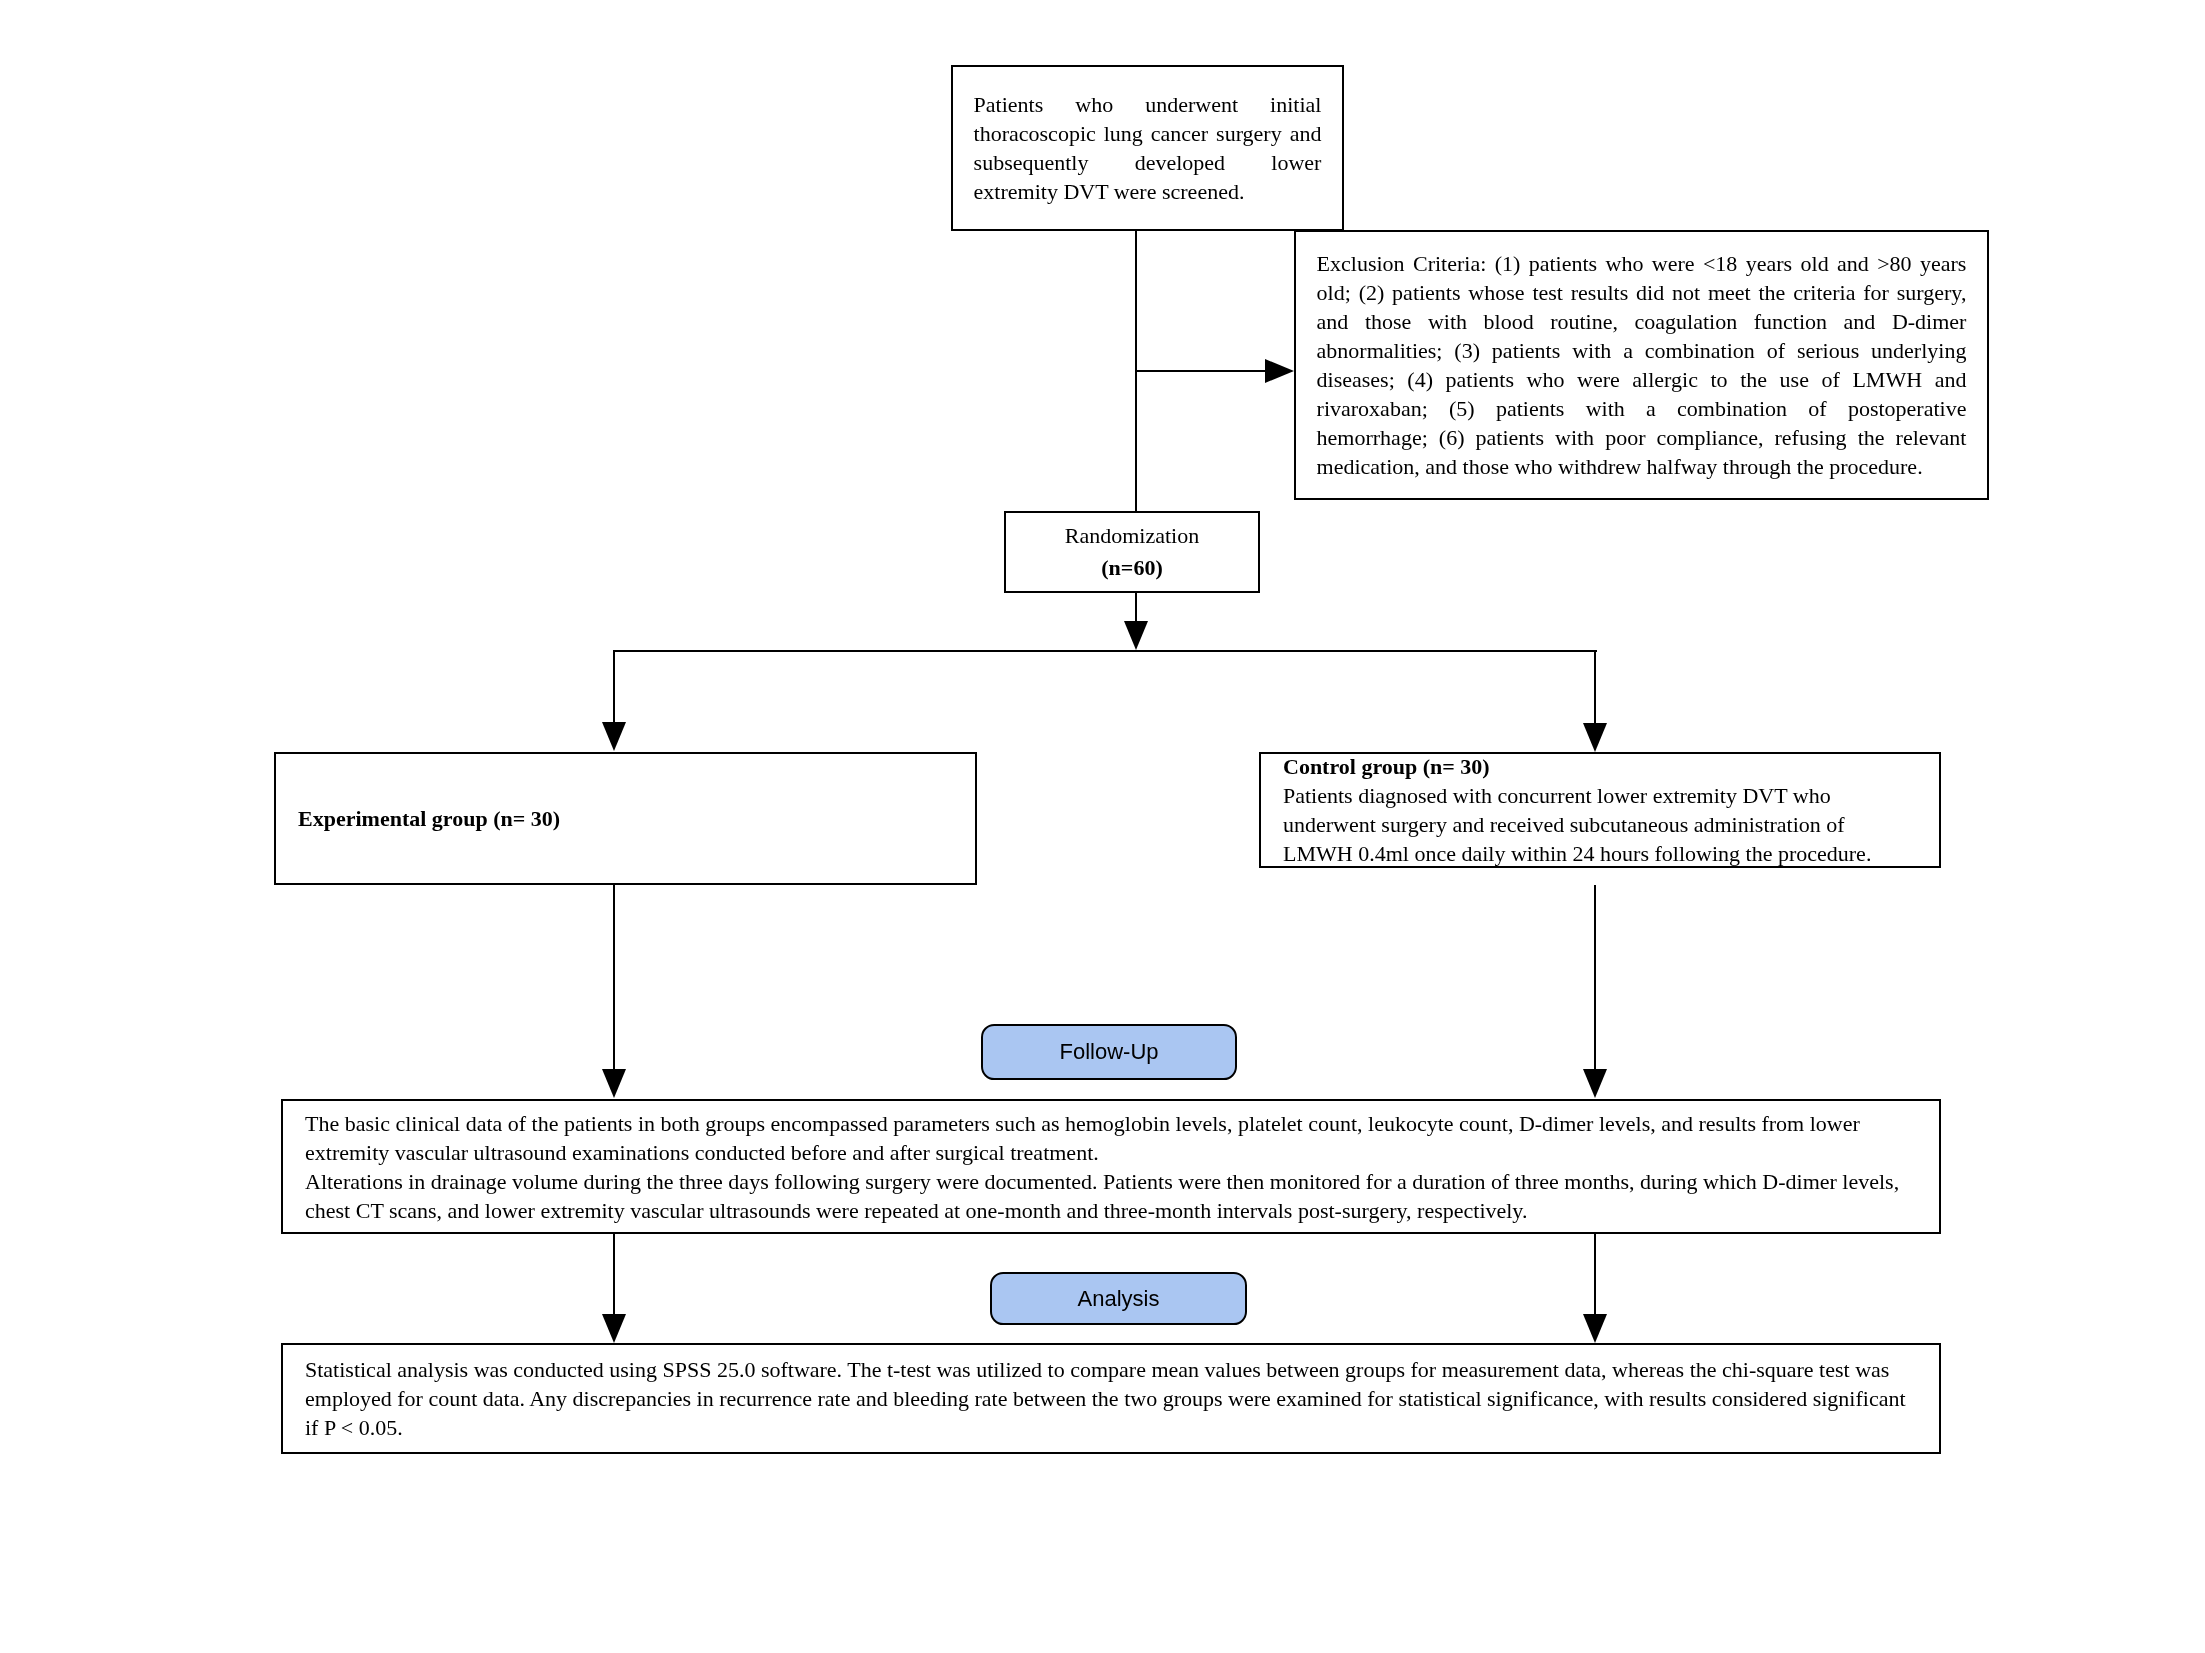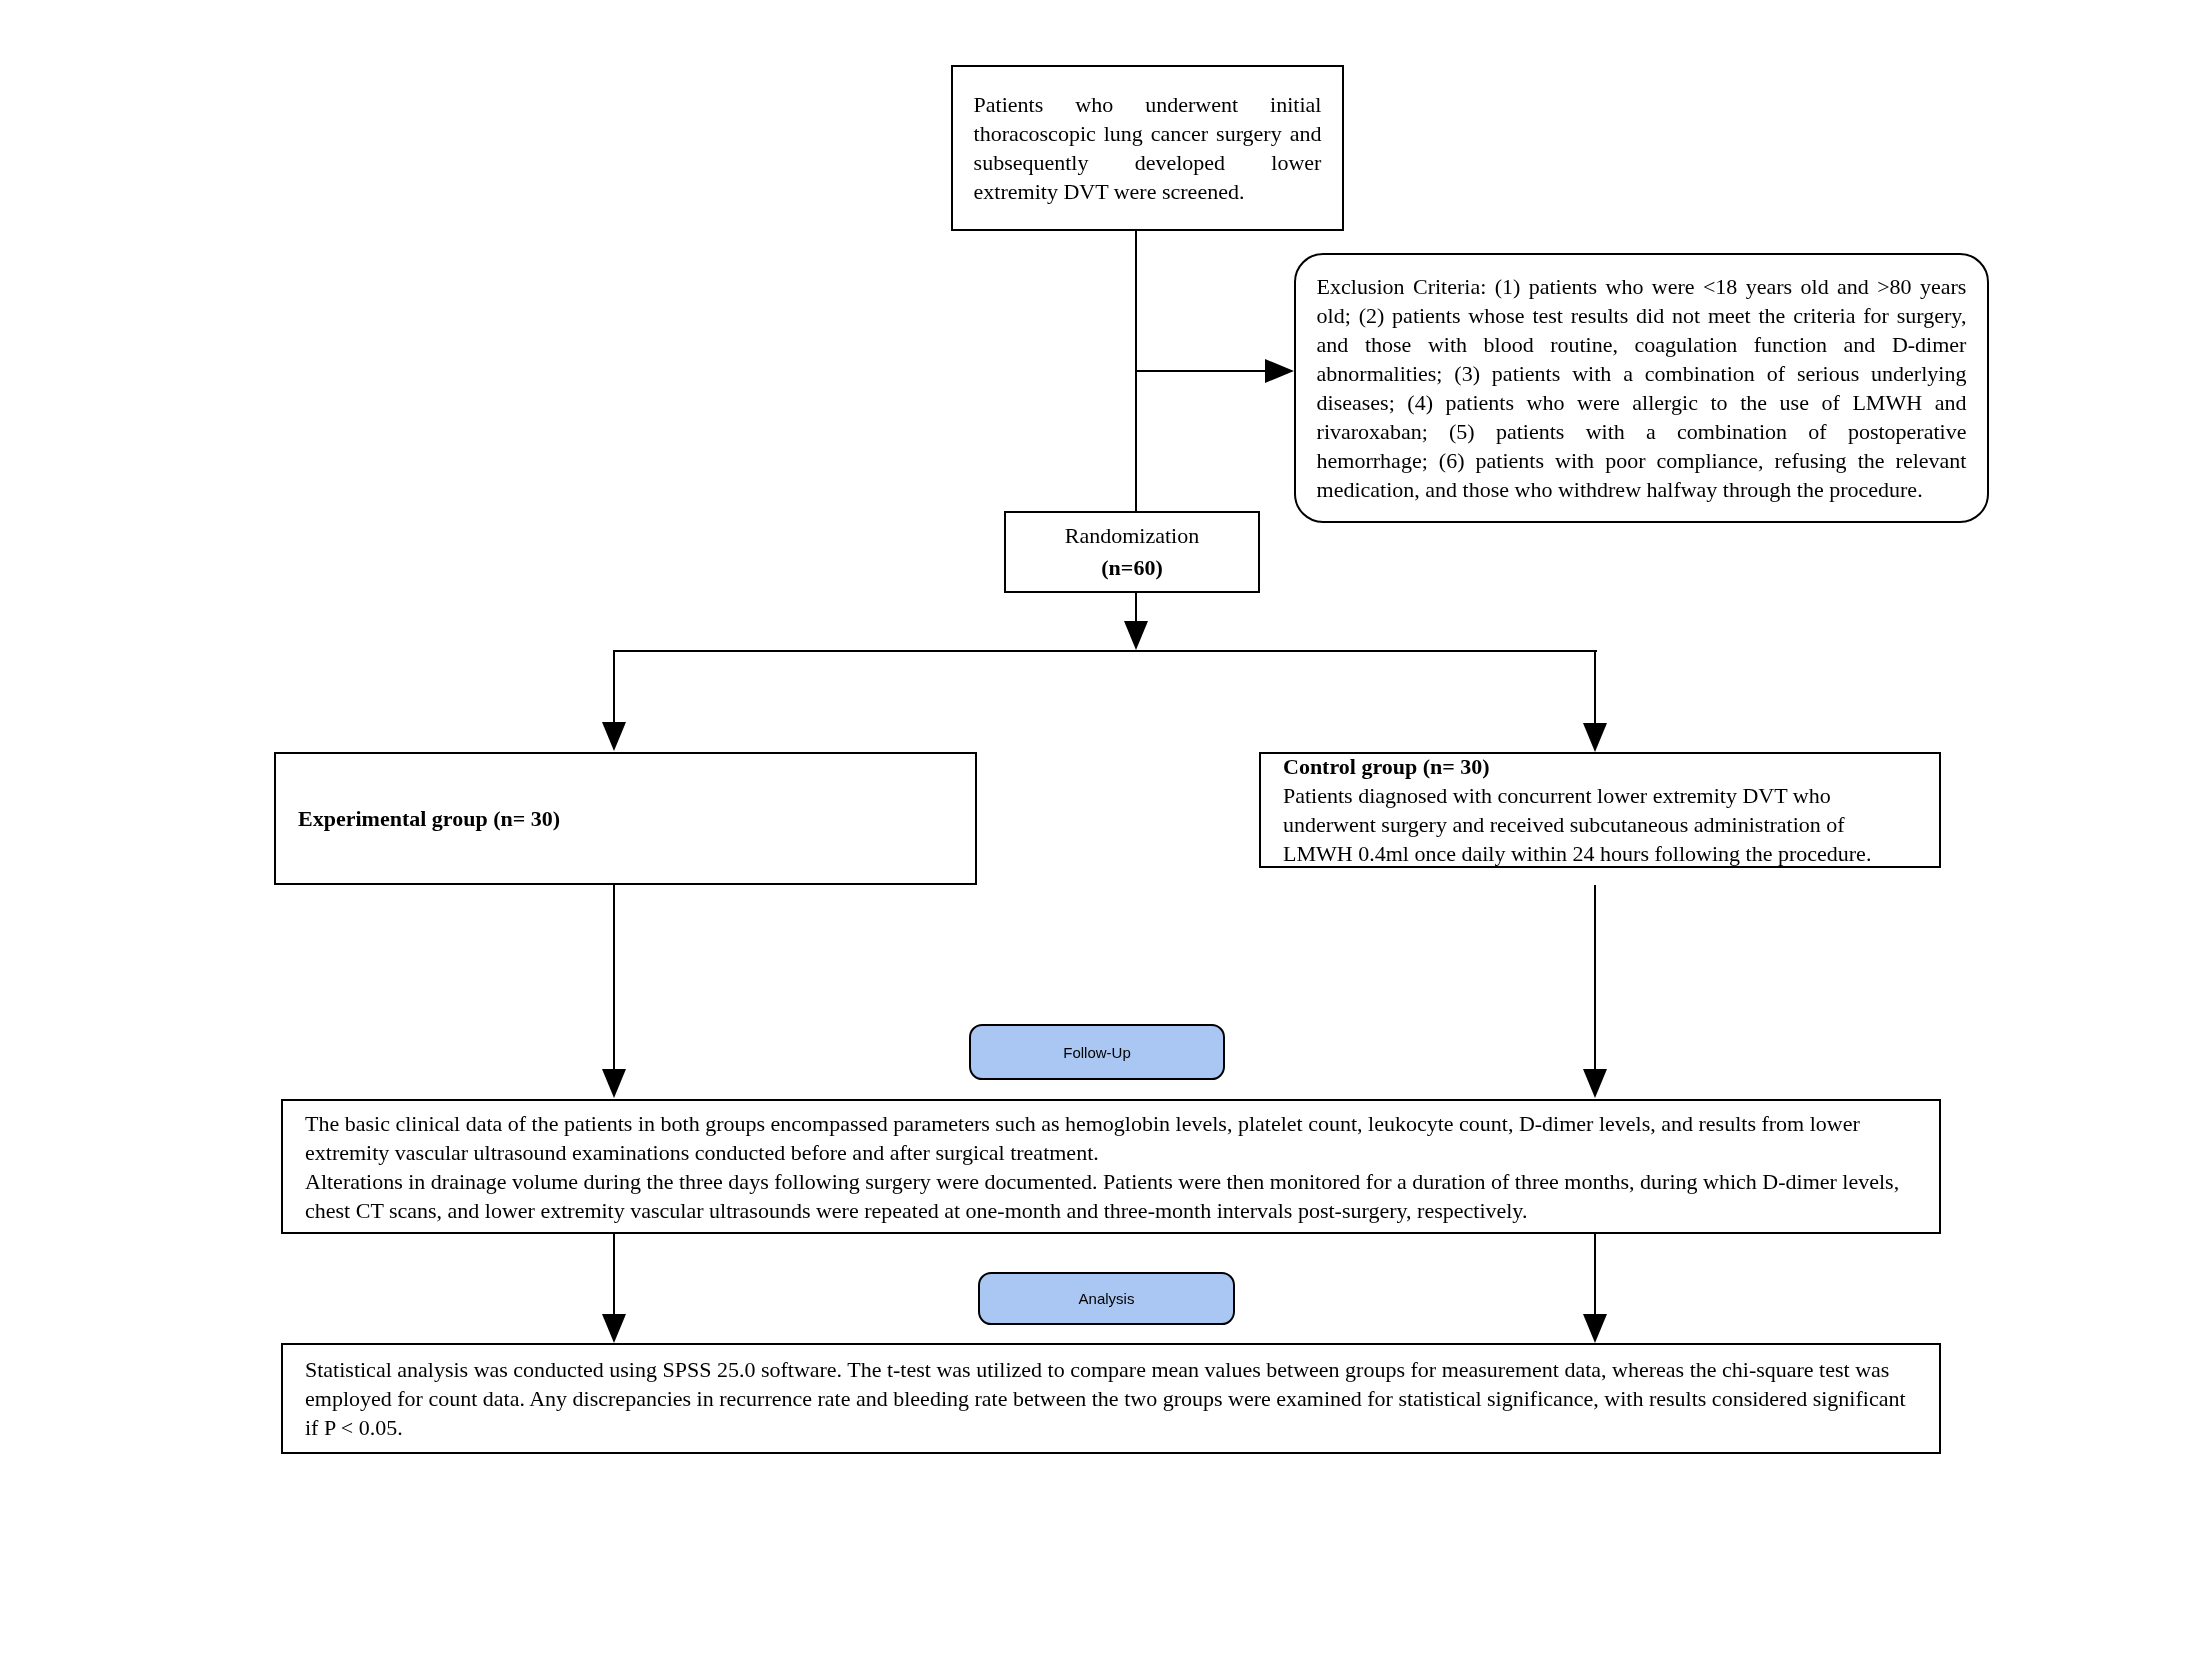--- a/index.html
+++ b/index.html
@@ -34,21 +34,22 @@
   .bold { font-weight: bold; }
   .pill {
     position: absolute;
     box-sizing: border-box;
     border: 2.9px solid var(--line, #000);
     border-radius: 13.2px;
     background: var(--pill-fill, #aac6f2);
     display: flex;
     align-items: center;
     justify-content: center;
-    font-size: 15px;
+    font-size: 22px;
+    margin-left: 12px;
   }
   .vline, .hline {
     position: absolute;
     background: var(--line, #000);
   }
   .vline { width: 2.2px; }
   .hline { height: 2.2px; }
   .arr-down {
     position: absolute;
     width: 0; height: 0;
@@ -57,21 +58,21 @@
     border-top: 29px solid var(--line, #000);
   }
   .arr-right {
     position: absolute;
     width: 0; height: 0;
     border-top: 12.5px solid transparent;
     border-bottom: 12.5px solid transparent;
     border-left: 29px solid var(--line, #000);
   }
   .screened   { left: 951px; top: 65px;   width: 393px;  height: 166px; padding: 0 20.6px; line-height: 29px; }
-  .exclusion  { left: 1294px; top: 253px;  width: 695px;  height: 270px; padding: 0 20.6px; border-radius: 29px; }
+  .exclusion  { left: 1294px; top: 230px;  width: 695px;  height: 270px; padding: 0 20.6px; }
   .randomize  { left: 1004px; top: 511px;  width: 256px;  height: 82px; padding: 0 7.4px; line-height: 32px; }
   .experimental { left: 274px;  top: 752px; width: 703px; height: 133px; padding: 0 22px; }
   .control      { left: 1259px; top: 752px; width: 682px; height: 116px; padding: 8px 22px; }
   .followup   { left: 969px; top: 1024px; width: 256px; height: 56px; }
   .monitoring { left: 281px;  top: 1099px; width: 1660px; height: 135px; padding: 8px 22px; }
   .analysis   { left: 978px; top: 1272px; width: 257px; height: 53px; }
   .statistics { left: 281px;  top: 1343px; width: 1660px; height: 111px; padding: 0 22px; line-height: 29px; }
 </style>
 </head>
 <body>

